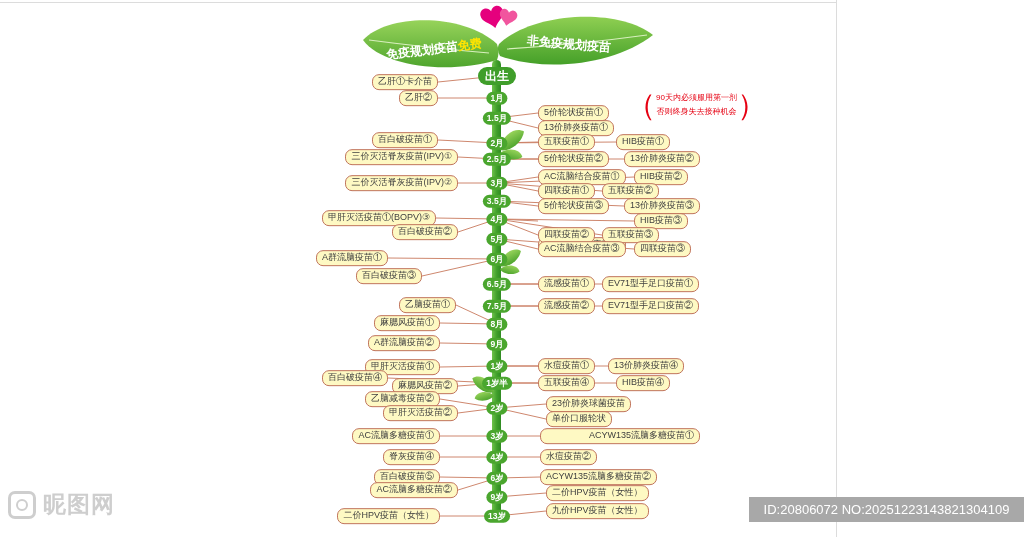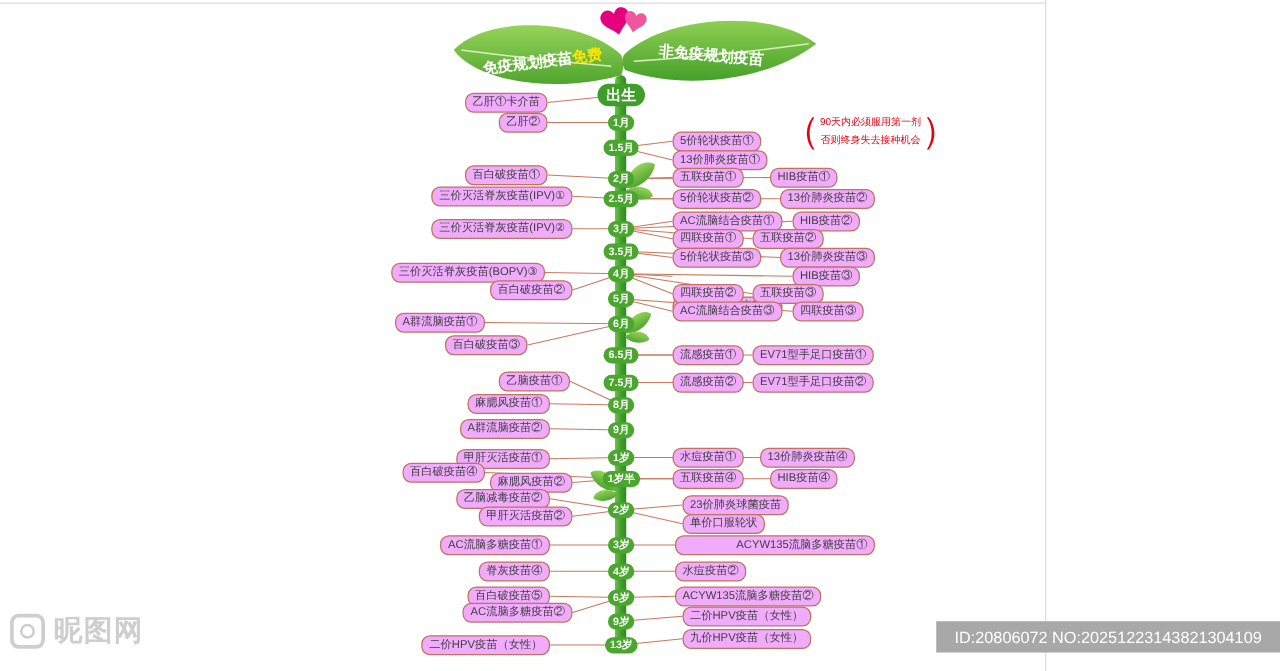--- a/index.html
+++ b/index.html
@@ -5,21 +5,21 @@
   html,body{margin:0;padding:0;background:#fff}
   #canvas{position:relative;width:1024px;height:537px;background:#fff;overflow:hidden;
           font-family:"Liberation Sans",sans-serif}
   .edge-top{position:absolute;left:0;top:2px;width:837px;height:1px;background:#dcdcdc}
   .edge-right{position:absolute;left:836px;top:0;width:1px;height:537px;background:#dcdcdc}
   #stem{position:absolute;left:492px;top:60px;width:9px;height:462px;
         background:linear-gradient(90deg,#6fc24b,#3f9e2a 55%,#2f8a22);border-radius:5px}
   #connector-svg,#decor-svg{position:absolute;left:0;top:0;pointer-events:none}
   .conn{stroke:#c8795d;stroke-width:0.9}
   #boxes-layer{position:absolute;left:0;top:0;width:1024px;height:537px}
-  .vbox{position:absolute;transform:translateY(-50%);background:#f0abfc;border:1px solid #c0735c;
+  .vbox{position:absolute;transform:translateY(-50%);background:#fef9c3;border:1px solid #c0735c;
         border-radius:7px;padding:1px 5px;font-size:9px;line-height:1.3;color:#3f3f3f;white-space:nowrap}
   .pill{position:absolute;transform:translate(-50%,-50%);background:#4aa62e;color:#fff;font-weight:bold;
         font-size:8.5px;line-height:1;padding:2px 4px;border-radius:8px;white-space:nowrap;z-index:3}
   .pill-big{font-size:12px;padding:3px 7px;background:#3f9e2a;border-radius:10px}
   .leaf-label{position:absolute;font-weight:bold;color:#fff;text-align:center;z-index:5;white-space:nowrap}
   #leaf-label-left{left:376px;top:41px;width:116px;font-size:12px;transform:rotate(-7deg)}
   #leaf-label-left .hl{color:#ffe400}
   #leaf-label-right{left:508px;top:36px;width:122px;font-size:12px;transform:rotate(5deg)}
   #note{position:absolute;left:626px;top:90px;display:flex;align-items:center;color:#e60012;z-index:4}
   #note .paren{font-size:30px;font-weight:400;line-height:1}
@@ -118,21 +118,21 @@
       <div class="pill" style="left: 497px; top: 159px;">2.5月</div>
       <div class="vbox" style="right: 566px; top: 183px;">三价灭活脊灰疫苗(IPV)②</div>
       <div class="vbox" style="left: 538px; top: 177px;">AC流脑结合疫苗①</div>
       <div class="vbox" style="left: 634px; top: 177px;">HIB疫苗②</div>
       <div class="vbox" style="left: 538px; top: 191px;">四联疫苗①</div>
       <div class="vbox" style="left: 602px; top: 191px;">五联疫苗②</div>
       <div class="pill" style="left: 497px; top: 183px;">3月</div>
       <div class="vbox" style="left: 538px; top: 206px;">5价轮状疫苗③</div>
       <div class="vbox" style="left: 624px; top: 206px;">13价肺炎疫苗③</div>
       <div class="pill" style="left: 497px; top: 201px;">3.5月</div>
-      <div class="vbox" style="right: 588px; top: 218px;">三价灭活脊灰疫苗(BOPV)③</div>
+      <div class="vbox" style="right: 588px; top: 218px;">甲肝灭活疫苗①(BOPV)③</div>
       <div class="vbox" style="right: 566px; top: 232px;">百白破疫苗②</div>
       <div class="vbox" style="left: 538px; top: 221px; margin-top: 24px;">AC流脑结合疫苗②</div>
       <div class="vbox" style="left: 634px; top: 221px;">HIB疫苗③</div>
       <div class="vbox" style="left: 538px; top: 235px;">四联疫苗②</div>
       <div class="vbox" style="left: 602px; top: 235px;">五联疫苗③</div>
       <div class="pill" style="left: 497px; top: 219px;">4月</div>
       <div class="vbox" style="left: 538px; top: 249px;">AC流脑结合疫苗③</div>
       <div class="vbox" style="left: 634px; top: 249px;">四联疫苗③</div>
       <div class="pill" style="left: 497px; top: 239px;">5月</div>
       <div class="vbox" style="right: 636px; top: 258px;">A群流脑疫苗①</div>

